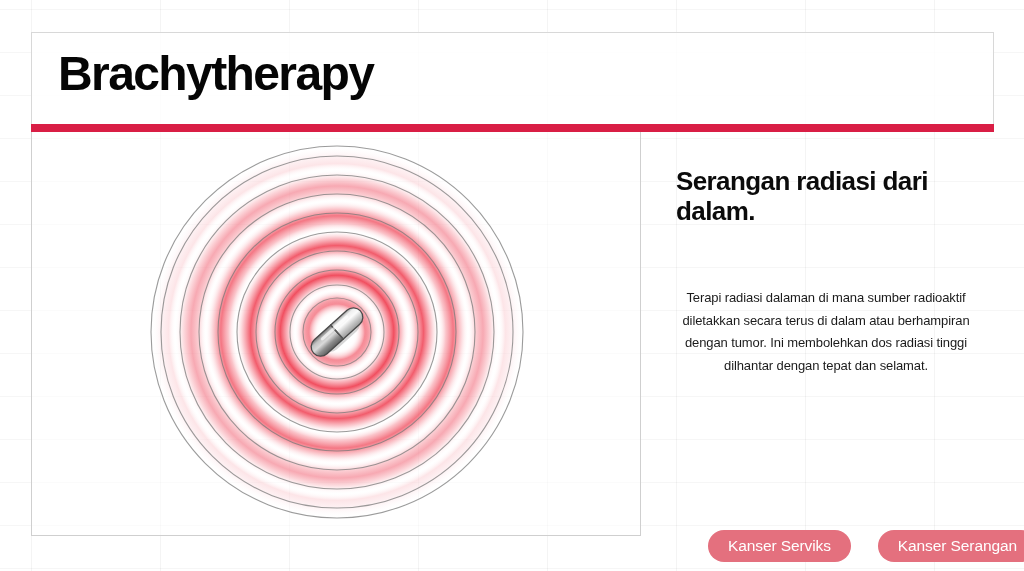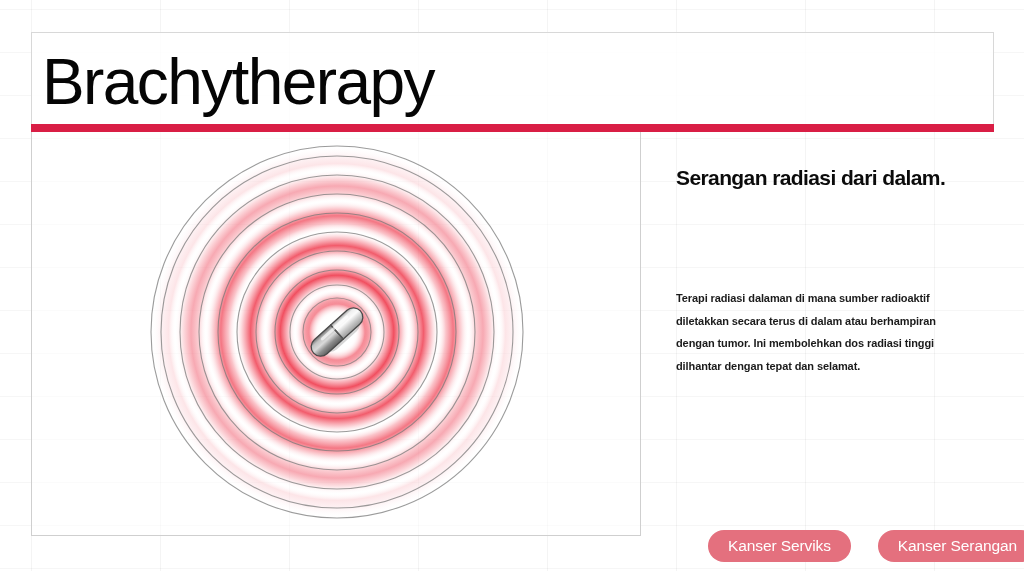--- a/index.html
+++ b/index.html
@@ -46,24 +46,24 @@
     top: 0;
     width: 963px;
     height: 92px;
     border: 1px solid #d8d8d8;
     border-bottom: none;
     background: rgba(255,255,255,0.82);
   }
 
   #page-title {
     position: absolute;
-    left: 10px;
+    left: 26px;
     top: 17px;
-    font-size: 64px;
-    font-weight: 400;
+    font-size: 48px;
+    font-weight: 700;
     letter-spacing: -1.6px;
     color: #050505;
     line-height: 1;
     white-space: nowrap;
   }
 
   
   #accent-rule {
     position: absolute;
     left: 0;
@@ -101,37 +101,38 @@
     top: 100px;
     width: 318px;
     height: 404px;
   }
 
   #section-heading {
     position: absolute;
     left: 0;
     top: 34px;
     width: 300px;
-    font-size: 21px;
+    font-size: 26px;
     font-weight: 700;
     line-height: 1.17;
     letter-spacing: -0.6px;
     color: #0b0b0b;
   }
 
   #body-copy {
     position: absolute;
     left: 0;
     top: 155px;
     width: 300px;
-    font-size: 11px;
-    font-weight: 700;
+    font-size: 13px;
+    font-weight: 400;
     line-height: 22.6px;
     letter-spacing: -0.1px;
     color: #1b1b1b;
+    text-align: center;
   }
 
   
   #tag-row {
     position: absolute;
     left: 32px;
     top: 398px;
     display: flex;
     gap: 27px;
     align-items: center;

